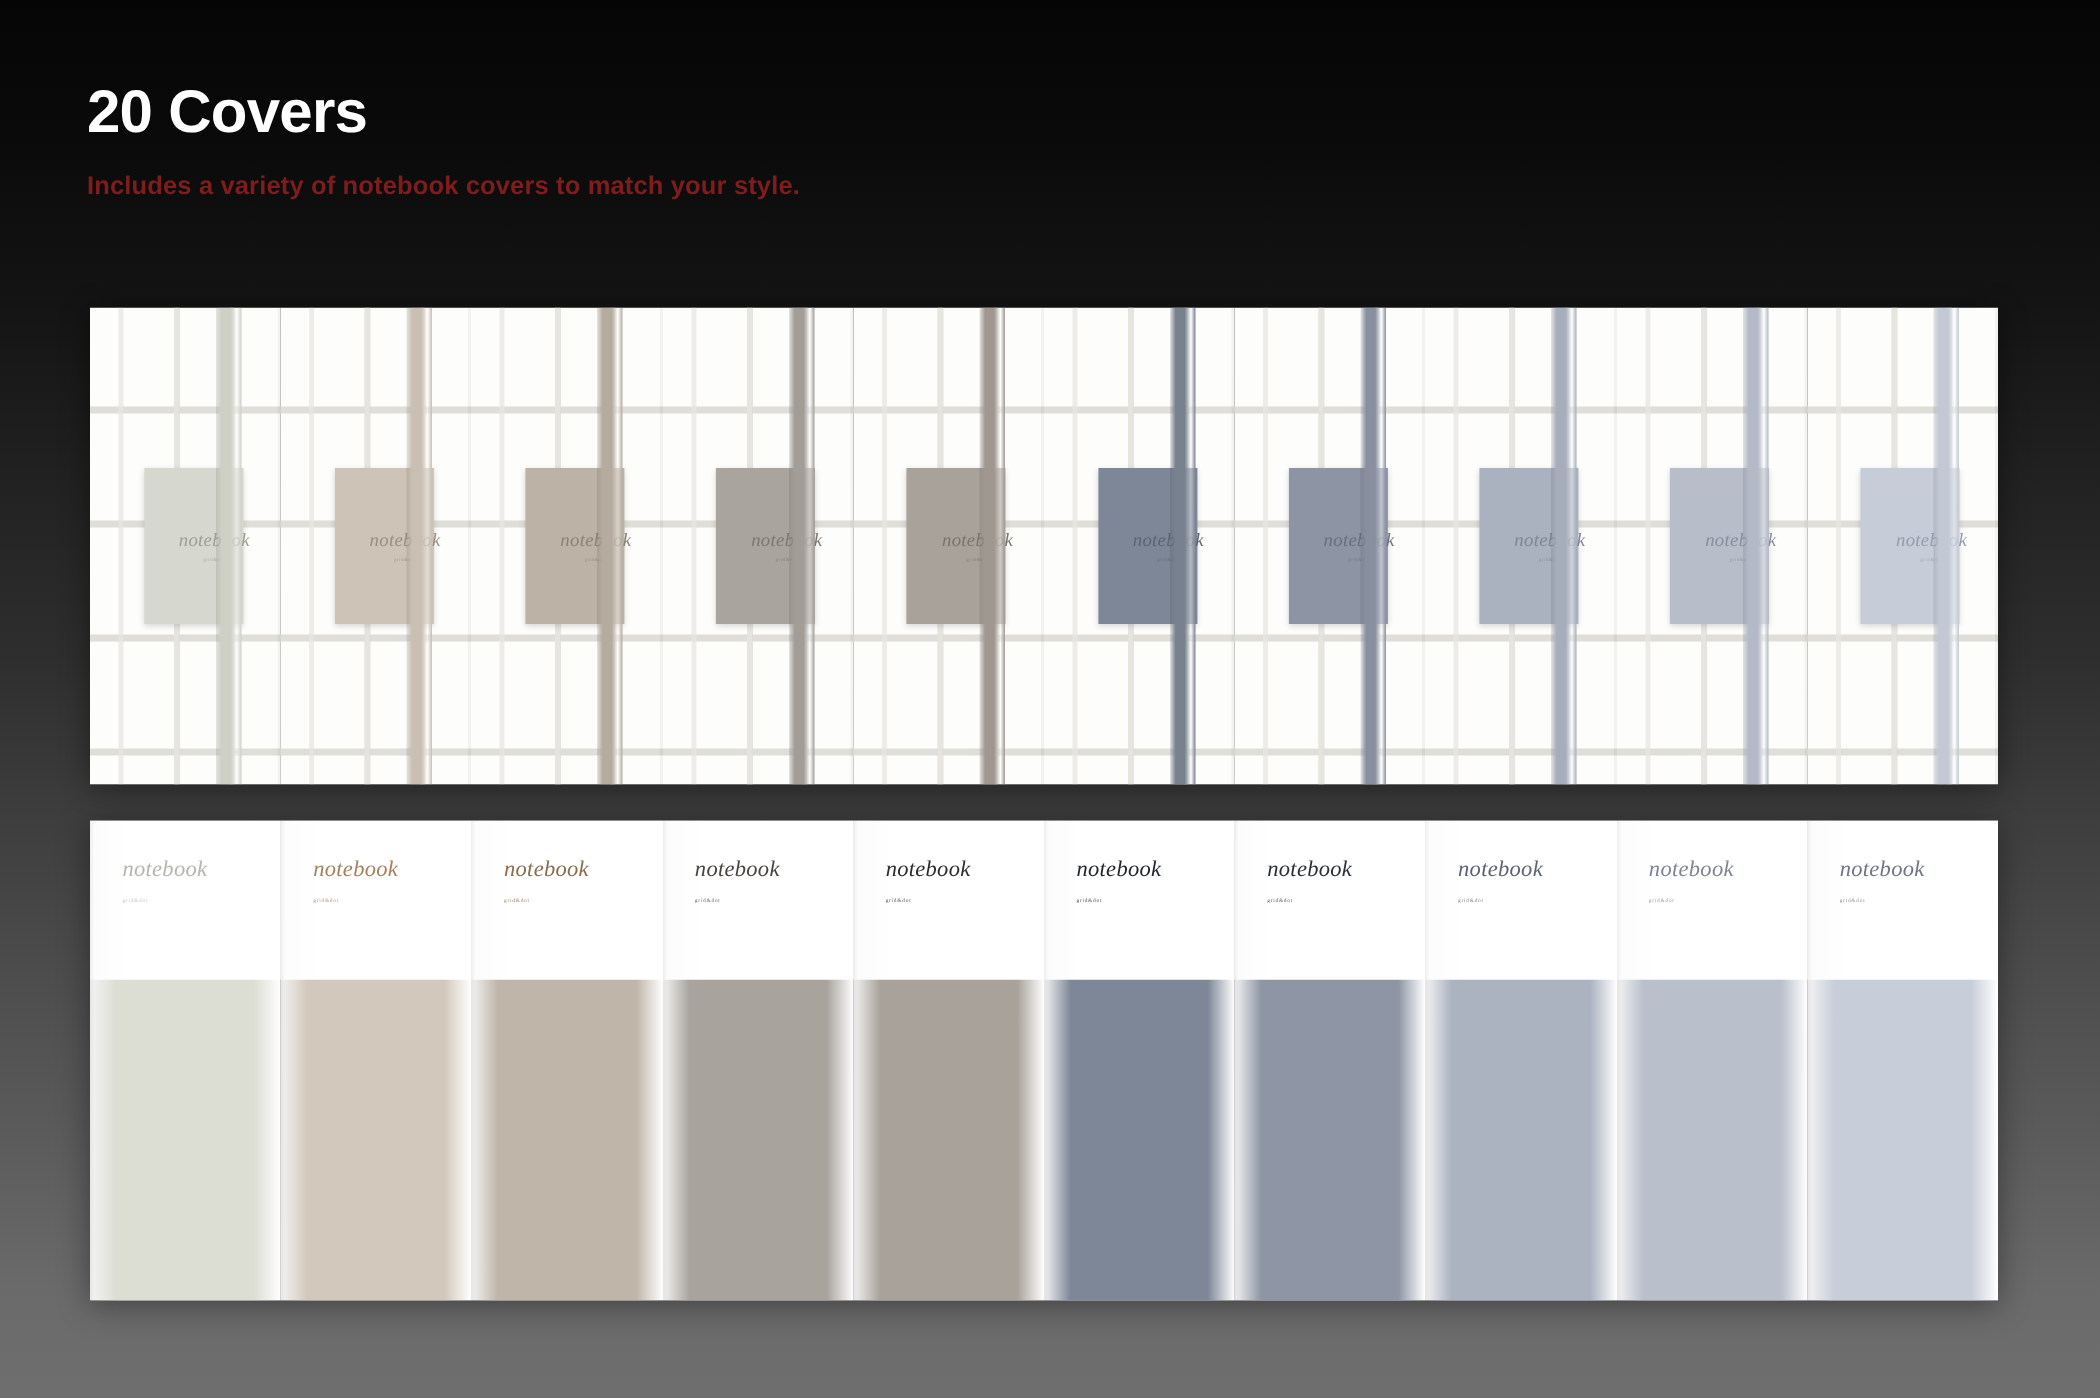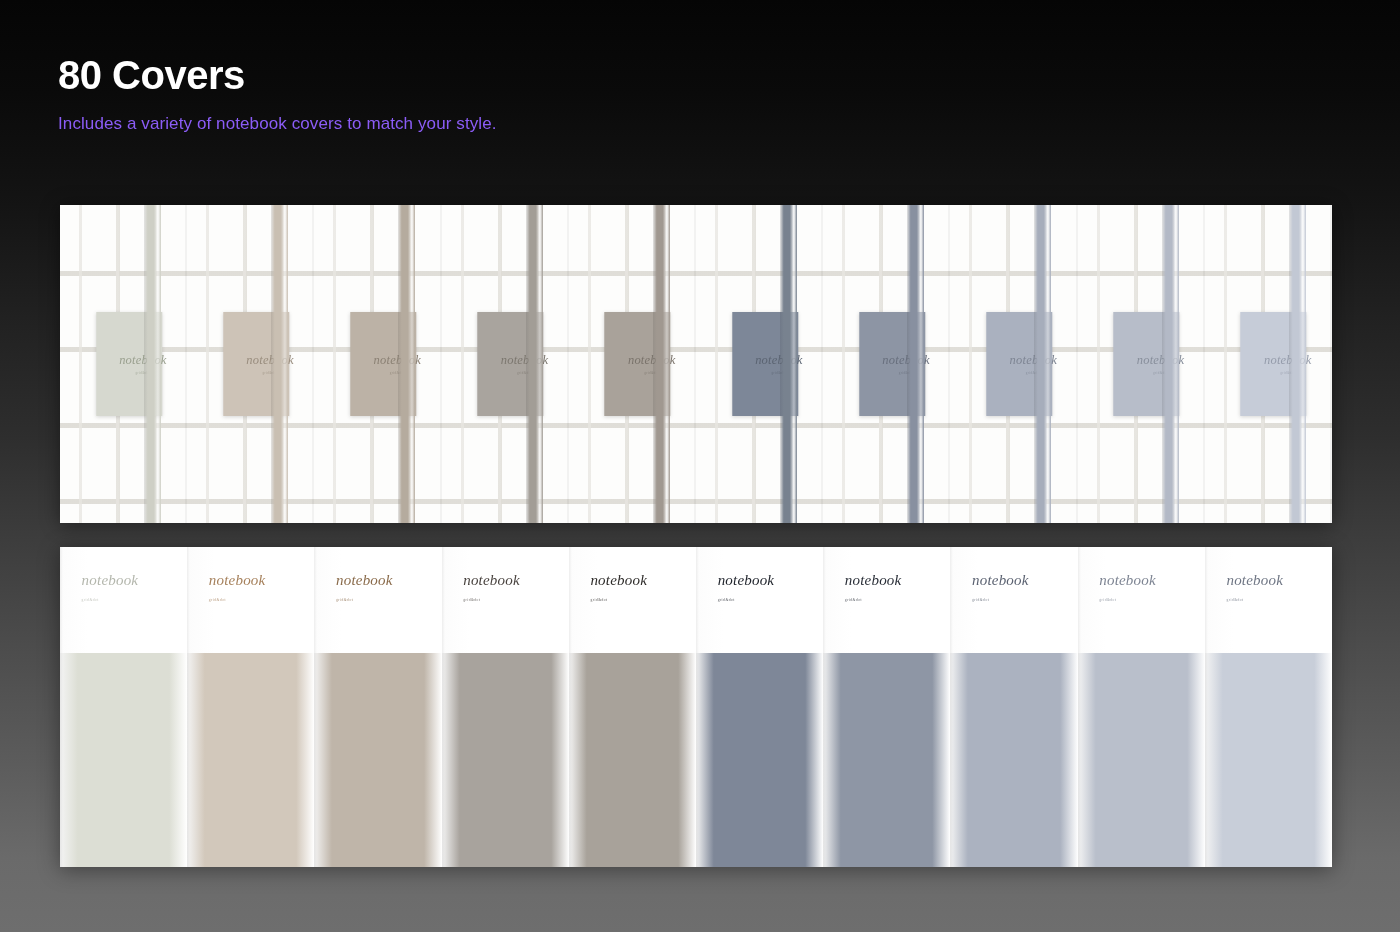--- a/index.html
+++ b/index.html
@@ -13,21 +13,21 @@
     color:#ffffff;
   }
 
   
   .header { position:absolute; left:58px; top:54px; }
   .title {
     font-size:40px; font-weight:700; letter-spacing:-0.5px;
     color:#ffffff; line-height:1.05;
   }
   .subtitle {
-    font-size:17px; font-weight:400; color:#8b5cf6;
+    font-size:17px; font-weight:700; color:#7f1d1d;
     margin-top:18px; letter-spacing:0.1px;
   }
 
   
   .top-strip {
     position:absolute; left:60px; top:205px;
     width:1272px; height:318px;
     display:flex; overflow:hidden;
     box-shadow:0 2px 18px rgba(0,0,0,.45);
   }
@@ -109,21 +109,21 @@
   .flat .fl-sep {
     position:absolute; top:0; bottom:0; left:0; width:3px;
     background:linear-gradient(to right, rgba(0,0,0,.06), rgba(0,0,0,0));
     z-index:3;
   }
 </style>
 </head>
 <body>
 
 <div class="header">
-  <div class="title">80 Covers</div>
+  <div class="title">20 Covers</div>
   <div class="subtitle">Includes a variety of notebook covers to match your style.</div>
 </div>
 
 <div class="top-strip" id="topStrip">
     <div class="scene">
       <div class="grid"></div>
       <div class="grid2"></div>
       <div class="cover" style="background: rgb(214, 216, 207);">
         <div class="cv-word" style="color: rgb(154, 160, 143);">notebook</div>
         <div class="cv-sub" style="color: rgb(154, 160, 143);">grid&amp;dot</div>

